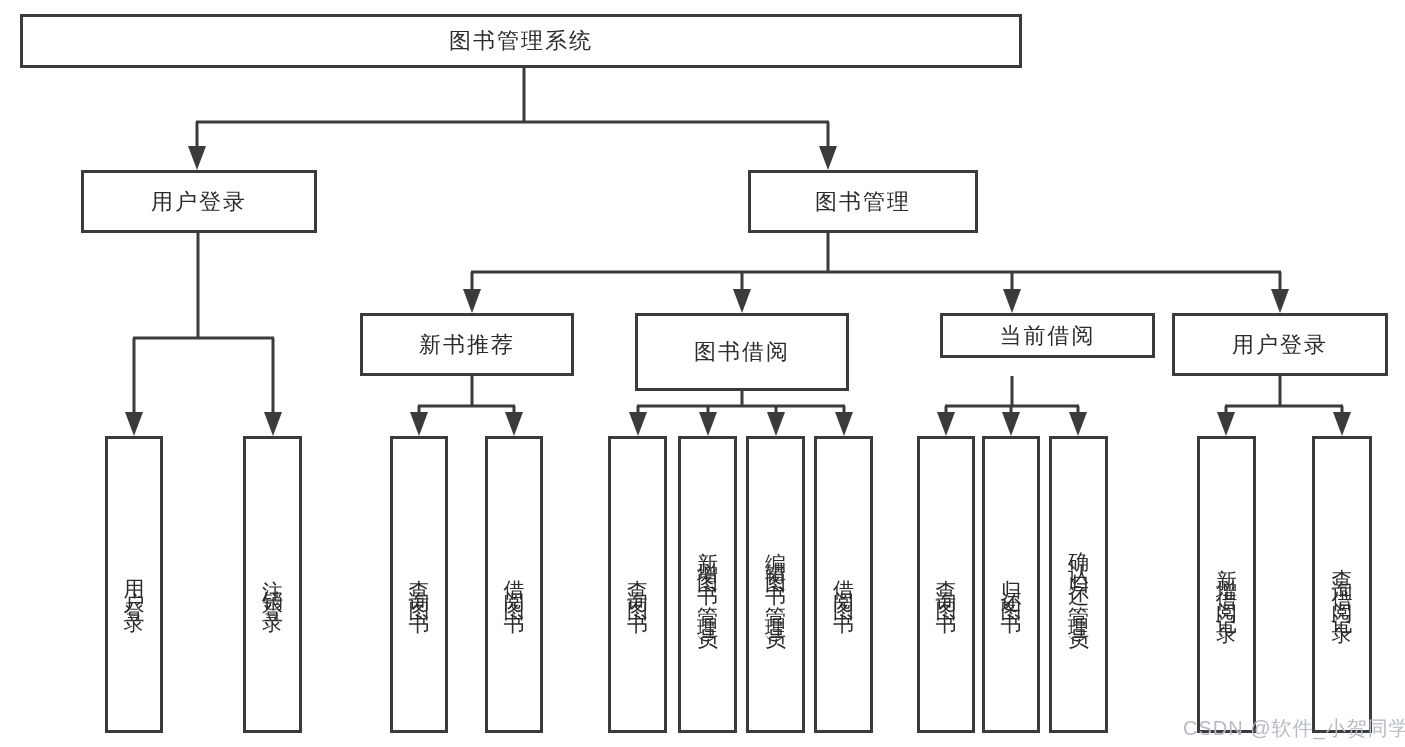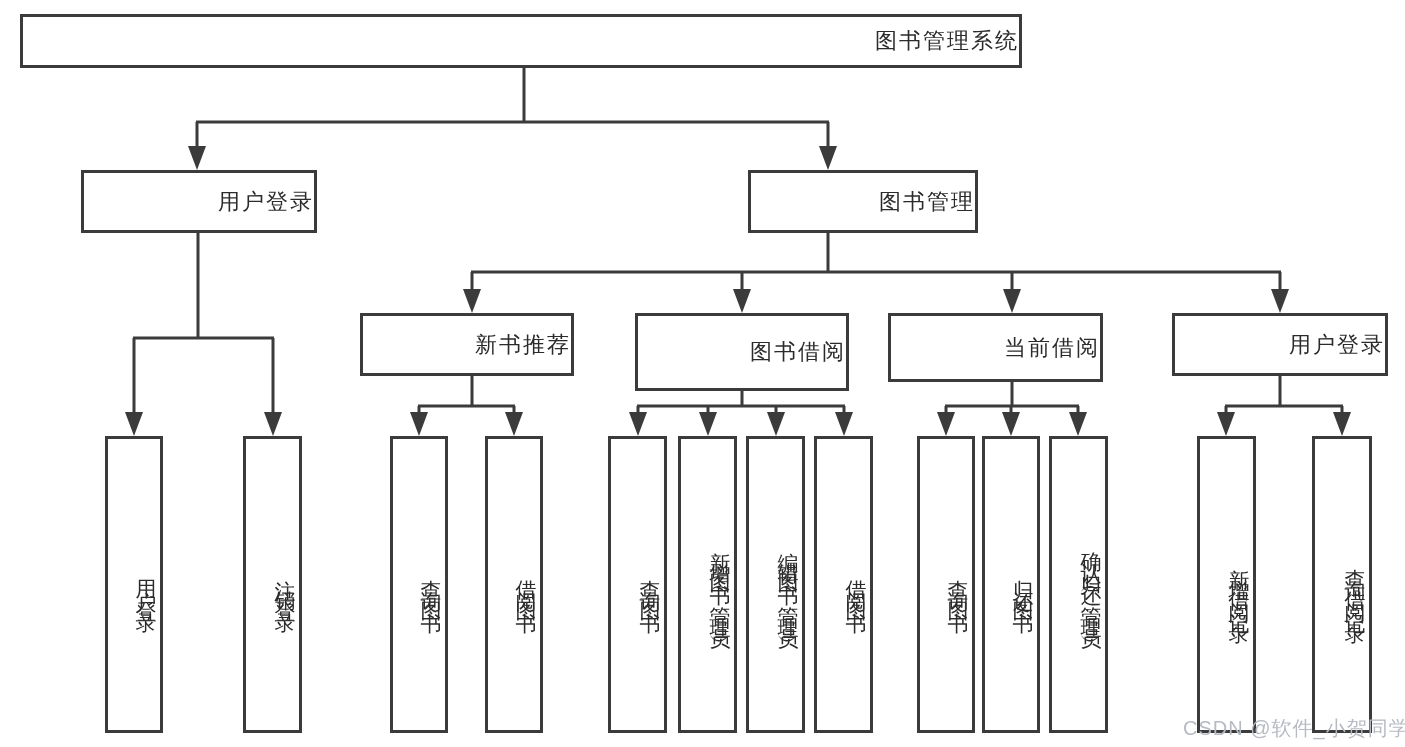--- a/index.html
+++ b/index.html
@@ -36,21 +36,21 @@
     fill:var(--line);
     stroke:none;
   }
   .box{
     position:absolute;
     box-sizing:border-box;
     border:3px solid var(--line);
     background:var(--box-bg);
     display:flex;
     align-items:center;
-    justify-content:flex-end;
+    justify-content:center;
     color:var(--text);
   }
   .box .lbl{
     font-size:22px;
     letter-spacing:2px;
     white-space:nowrap;
   }
   .box.v .lbl{
     writing-mode:vertical-rl;
     text-orientation:mixed;
@@ -133,21 +133,21 @@
   <div class="box h" style="left:748px;top:170px;width:230px;height:63px">
     <span class="lbl">图书管理</span>
   </div>
 
   <div class="box h" style="left:360px;top:313px;width:214px;height:63px">
     <span class="lbl">新书推荐</span>
   </div>
   <div class="box h" style="left:635px;top:313px;width:214px;height:78px">
     <span class="lbl">图书借阅</span>
   </div>
-  <div class="box h" style="left:888px;top:313px;width:215px;height:69px">
+  <div class="box h" style="left:940px;top:313px;width:215px;height:45px">
     <span class="lbl">当前借阅</span>
   </div>
   <div class="box h" style="left:1172px;top:313px;width:216px;height:63px">
     <span class="lbl">用户登录</span>
   </div>
 
   <div class="box v" style="left:105px;top:436px;width:58px;height:297px">
     <span class="lbl">用户登录</span>
   </div>
   <div class="box v" style="left:243px;top:436px;width:59px;height:297px">

